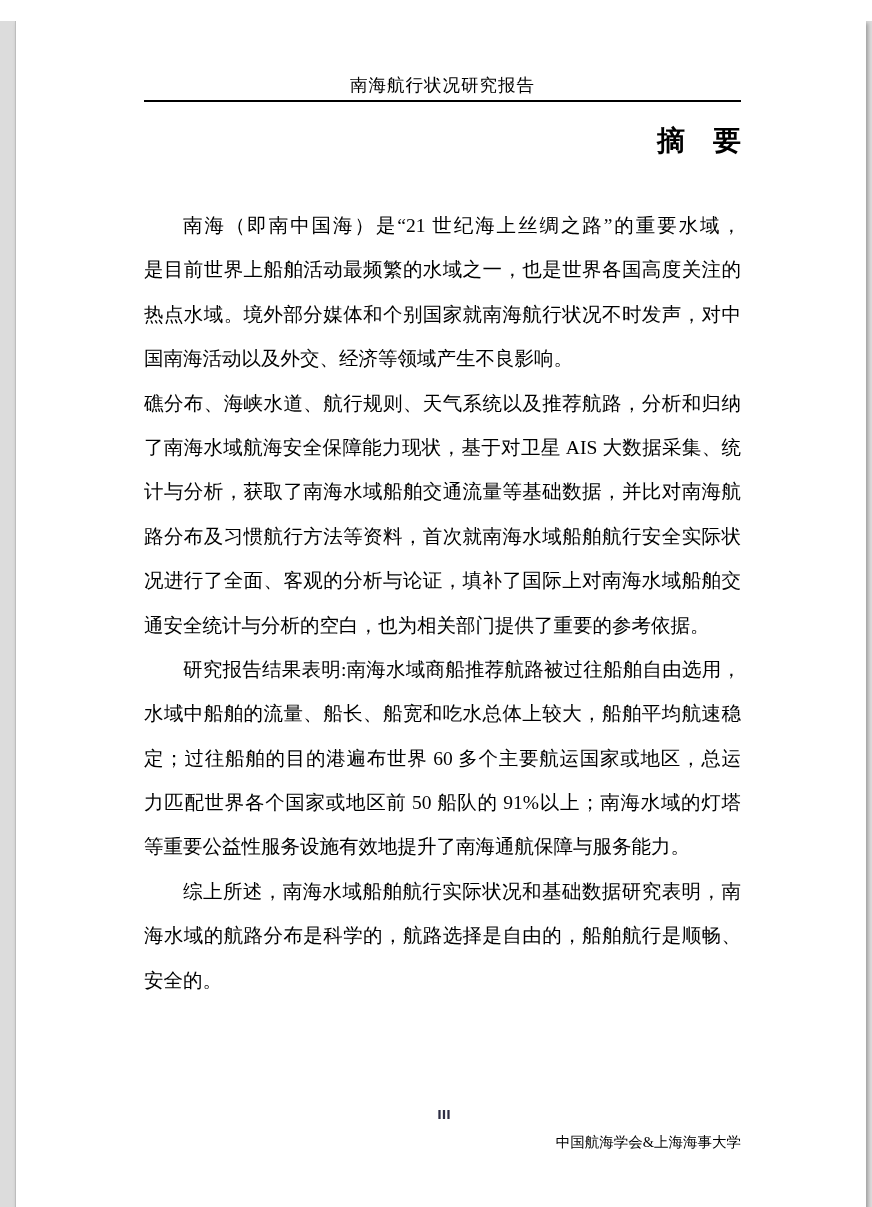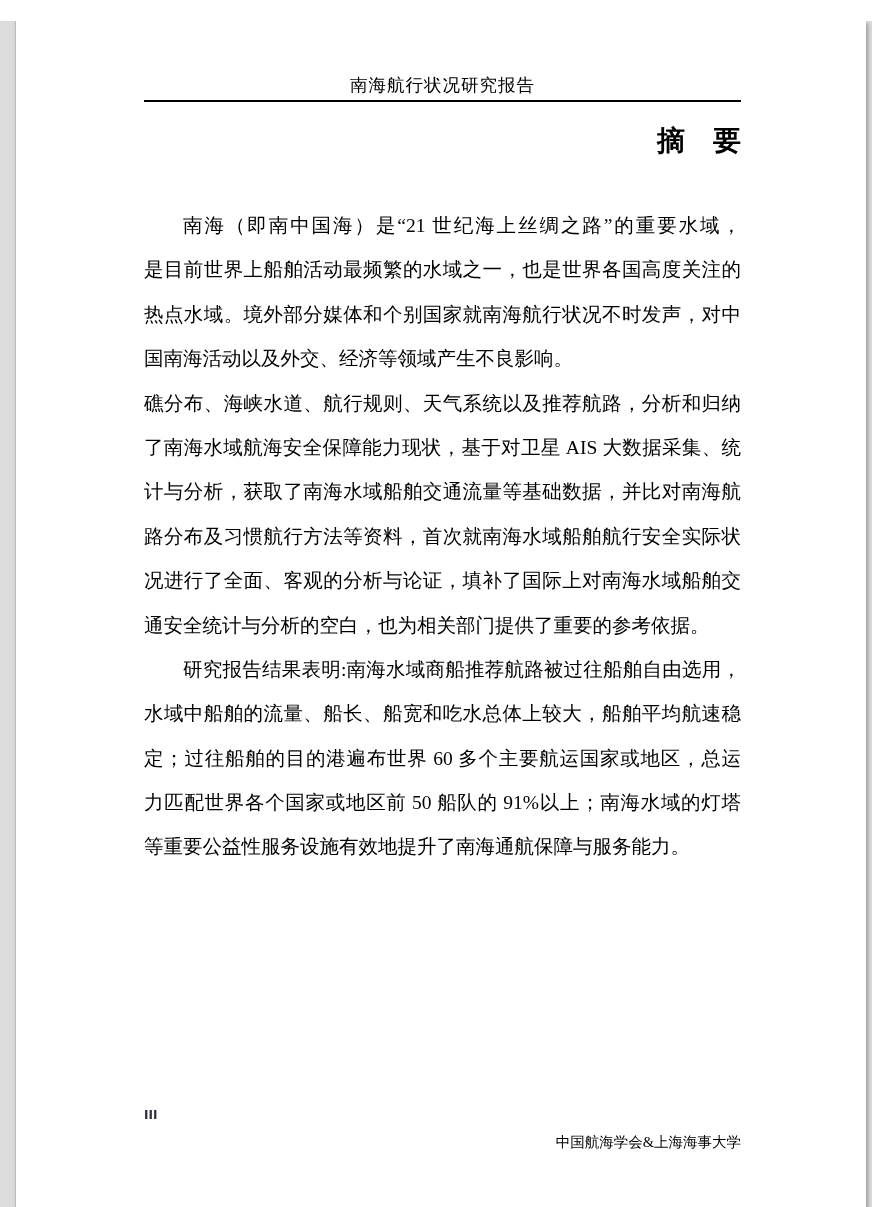--- a/index.html
+++ b/index.html
@@ -87,21 +87,21 @@
     font-size: 14.5px;
     color: #000;
     white-space: nowrap;
   }
 
   .page-number {
     position: absolute;
     left: 128px;
     top: 1087px;
     width: 600px;
-    text-align: left;
+    text-align: center;
     font-family: "DejaVu Sans", "Liberation Sans", sans-serif;
     font-size: 12px;
     font-weight: bold;
     color: #2e2e44;
   }
 </style>
 </head>
 <body>
 
 <div class="viewport">
@@ -132,20 +132,25 @@
       </div>
 
       <div>
         <div class="line indent">研究报告结果表明:南海水域商船推荐航路被过往船舶自由选用，</div>
         <div class="line">水域中船舶的流量、船长、船宽和吃水总体上较大，船舶平均航速稳</div>
         <div class="line">定；过往船舶的目的港遍布世界 60 多个主要航运国家或地区，总运</div>
         <div class="line">力匹配世界各个国家或地区前 50 船队的 91%以上；南海水域的灯塔</div>
         <div class="line no-stretch">等重要公益性服务设施有效地提升了南海通航保障与服务能力。</div>
       </div>
 
+      <div>
+        <div class="line indent">综上所述，南海水域船舶航行实际状况和基础数据研究表明，南</div>
+        <div class="line">海水域的航路分布是科学的，航路选择是自由的，船舶航行是顺畅、</div>
+        <div class="line no-stretch">安全的。</div>
+      </div>
     </div>
 
     <div class="page-number">III</div>
 
     <div class="page-footer">中国航海学会&amp;上海海事大学</div>
 
   </div>
 </div>
 
 </body></html>

